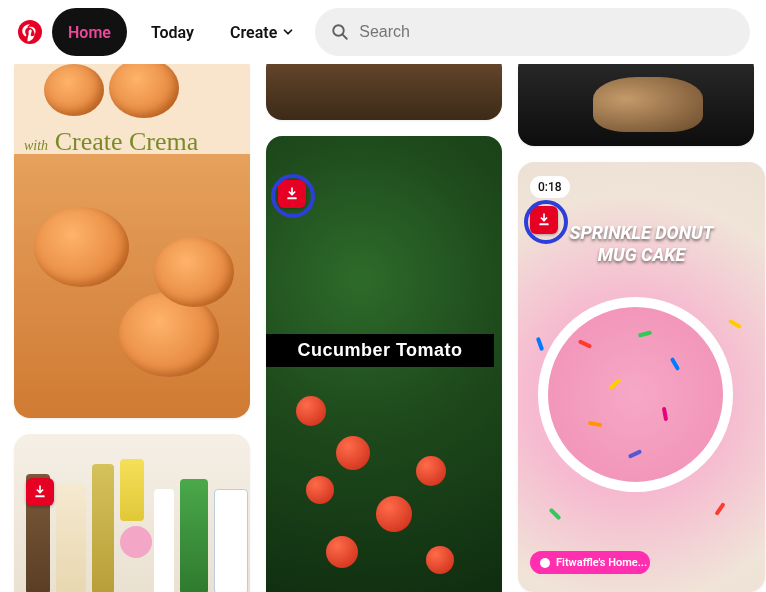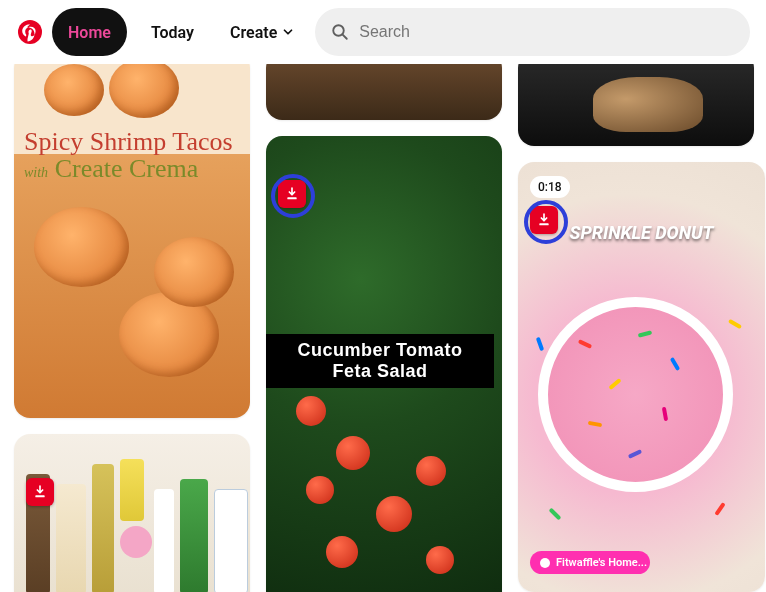--- a/index.html
+++ b/index.html
@@ -69,21 +69,20 @@
 
 <div class="feed">
 
   <div class="pin p-tacos" style="left:14px;top:-12px;width:236px;height:366px">
     <div class="shrimp" style="top:12px;left:30px;width:60px;height:52px"></div>
     <div class="shrimp" style="top:6px;left:95px;width:70px;height:60px"></div>
     <div class="shrimp" style="top:155px;left:20px;width:95px;height:80px"></div>
     <div class="shrimp" style="top:240px;left:105px;width:100px;height:85px"></div>
     <div class="shrimp" style="top:185px;left:140px;width:80px;height:70px"></div>
     <div class="overlay-title" style="top:76px;left:10px">
-      <span>Spicy Shrimp Tacos</span>
       <span class="sub"><span class="with">with</span> <span>Create Crema</span></span>
     </div>
   </div>
 
   <div class="pin p-shelf" style="left:14px;top:370px;width:236px;height:180px">
     <div class="bottle" style="left:12px;top:40px;width:24px;height:120px;background:linear-gradient(#7a5a3a,#5a3e24)"></div>
     <div class="bottle" style="left:42px;top:50px;width:30px;height:110px;background:linear-gradient(#f5e9d0,#e8d7b0)"></div>
     <div class="bottle" style="left:78px;top:30px;width:22px;height:130px;background:linear-gradient(#d6c25a,#b89e38)"></div>
     <div class="bottle" style="left:106px;top:92px;width:32px;height:32px;border-radius:50%;background:#f4a6c6"></div>
     <div class="bottle" style="left:106px;top:25px;width:24px;height:62px;background:linear-gradient(#f5e05a,#e0c838)"></div>
@@ -103,38 +102,38 @@
   <div class="pin p-salad" style="left:266px;top:72px;width:236px;height:478px">
     <div class="tomato" style="top:260px;left:30px;width:30px;height:30px"></div>
     <div class="tomato" style="top:300px;left:70px;width:34px;height:34px"></div>
     <div class="tomato" style="top:340px;left:40px;width:28px;height:28px"></div>
     <div class="tomato" style="top:360px;left:110px;width:36px;height:36px"></div>
     <div class="tomato" style="top:320px;left:150px;width:30px;height:30px"></div>
     <div class="tomato" style="top:400px;left:60px;width:32px;height:32px"></div>
     <div class="tomato" style="top:410px;left:160px;width:28px;height:28px"></div>
     <div class="salad-band" style="top:198px">
       <div>Cucumber Tomato</div>
-      <div>Feta Salad</div>
     </div>
     <div class="dl-badge" style="top:44px;left:12px">
       <svg viewBox="0 0 24 24">
           <path fill="#fff" d="M12 3v10m0 0l-4-4m4 4l4-4" stroke="#fff" stroke-width="2.5" stroke-linecap="round" stroke-linejoin="round"></path>
           <rect x="5" y="17" width="14" height="3" rx="1" fill="#fff"></rect>
         </svg>
     </div>
   </div>
 
   <div class="pin p-lighter" style="left:518px;top:-12px;width:236px;height:94px">
     <div style="position:absolute;left:75px;top:25px;width:110px;height:55px;background:radial-gradient(ellipse at 30% 40%,#c49a6a,#6a4a2a);border-radius:40% 40% 30% 30%"></div>
   </div>
 
   <div class="pin p-donut" style="left:518px;top:98px;width:247px;height:430px">
     <div class="duration">0:18</div>
     <div class="donut-title" style="top:60px">
       <div>SPRINKLE DONUT</div>
+      <div>MUG CAKE</div>
     </div>
 
     <div style="position:absolute;left:20px;top:135px;width:195px;height:195px;border-radius:50%;border:10px solid #fff;background:radial-gradient(circle,#f6a8c6,#f18fb5)"></div>
 
     <div class="sprinkle" style="left:60px;top:180px;background:#ff3b30;transform:rotate(25deg)"></div>
     <div class="sprinkle" style="left:120px;top:170px;background:#34c759;transform:rotate(-15deg)"></div>
     <div class="sprinkle" style="left:150px;top:200px;background:#007aff;transform:rotate(60deg)"></div>
     <div class="sprinkle" style="left:90px;top:220px;background:#ffcc00;transform:rotate(-40deg)"></div>
     <div class="sprinkle" style="left:70px;top:260px;background:#ff9500;transform:rotate(10deg)"></div>
     <div class="sprinkle" style="left:140px;top:250px;background:#e6007a;transform:rotate(80deg)"></div>

